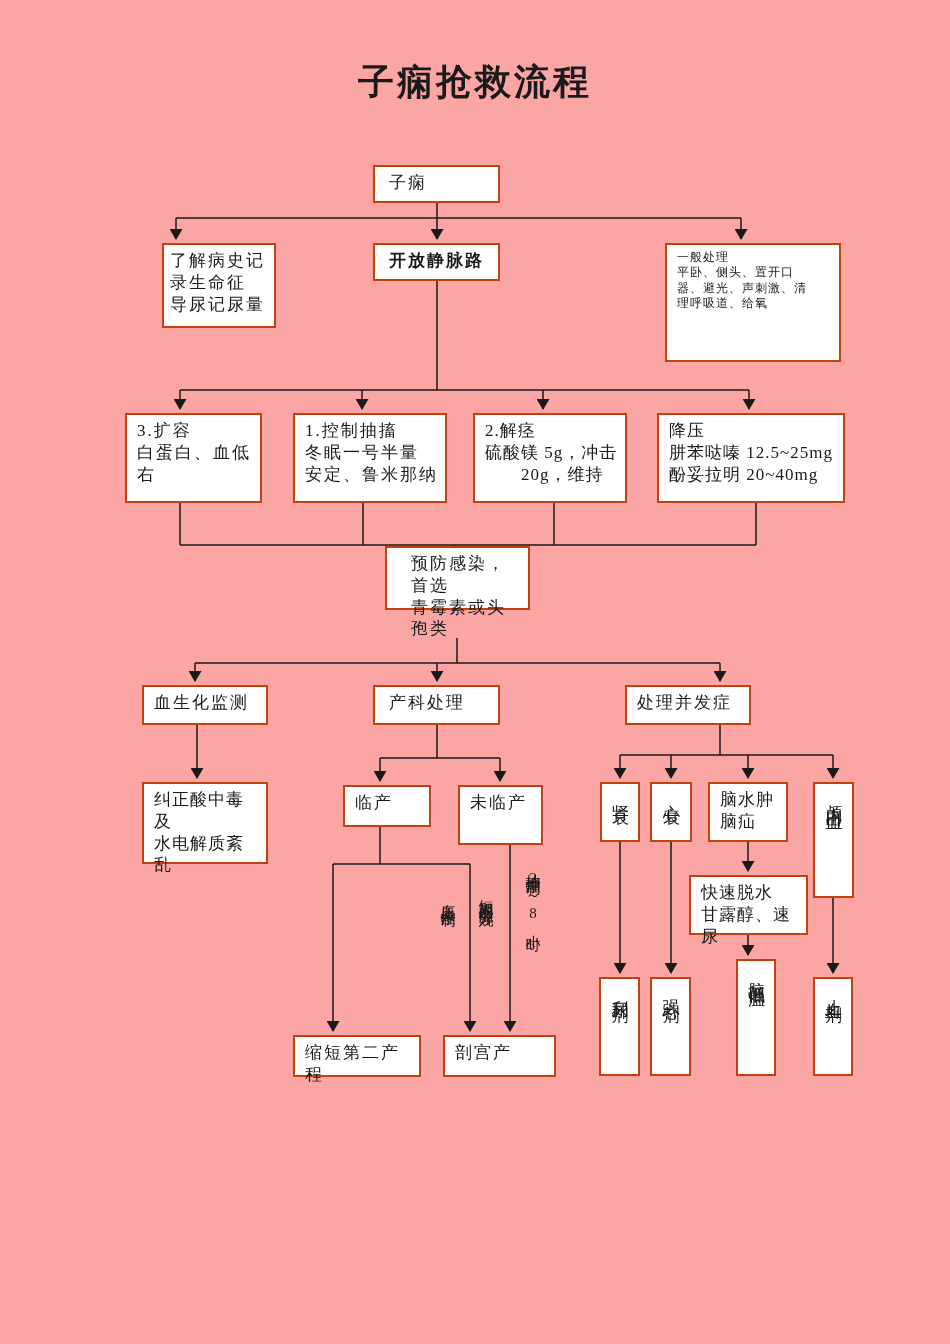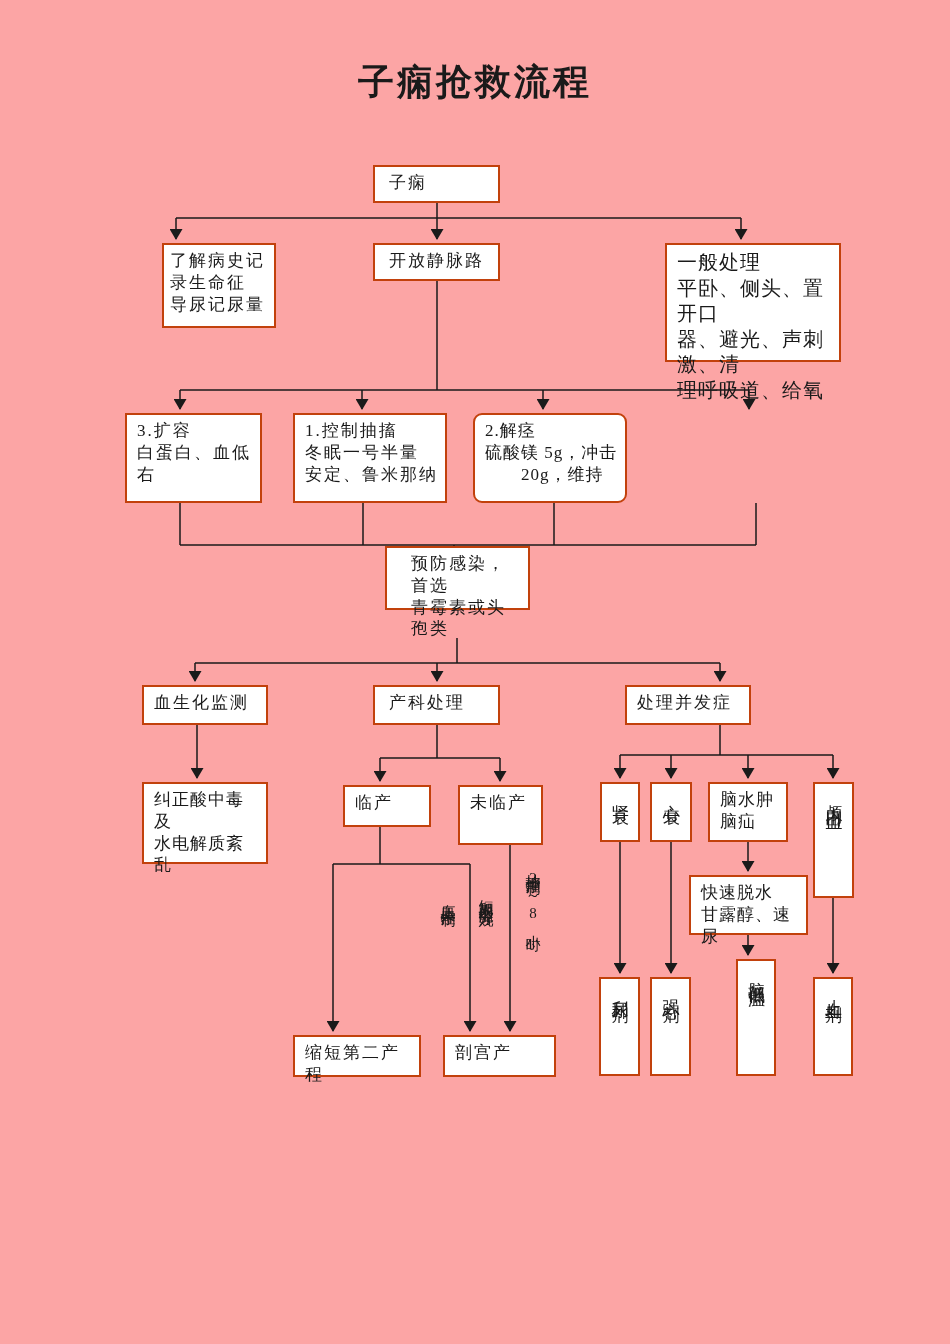--- a/index.html
+++ b/index.html
@@ -36,25 +36,25 @@
   .vnote{
     position:absolute;
     writing-mode:vertical-rl;
     text-orientation:upright;
     font-size:15px;letter-spacing:2px;line-height:1;
     white-space:pre;
   }
   
   #n-eclampsia   {left:373px;top:165px;width:127px;height:38px;padding-left:14px;}
   #n-history     {left:119px;top:243px;width:114px;height:85px;padding-left:6px;margin-left:43px;}
-  #n-iv          {left:373px;top:243px;width:127px;height:38px;padding-left:14px;}
-  #n-general     {left:665px;top:243px;width:176px;height:119px;font-size:20px;letter-spacing:1px;}
+  #n-iv          {left:373px;top:243px;width:127px;height:38px;padding-left:14px;font-weight:bold;}
+  #n-general     {left:665px;top:243px;width:176px;height:119px;font-size:12px;letter-spacing:1px;}
   #n-expand      {left:125px;top:413px;width:137px;height:90px;}
   #n-convulsion  {left:293px;top:413px;width:154px;height:90px;}
-  #n-antispasm   {left:473px;top:413px;width:154px;height:90px;letter-spacing:1px;border-radius:9px;}
+  #n-antispasm   {left:473px;top:413px;width:154px;height:90px;letter-spacing:1px;}
   #n-bplower     {left:657px;top:413px;width:188px;height:90px;letter-spacing:1px;}
   #n-infection   {left:385px;top:546px;width:145px;height:64px;padding-left:24px;}
   #n-blood       {left:142px;top:685px;width:126px;height:40px;}
   #n-obstetric   {left:373px;top:685px;width:127px;height:40px;padding-left:14px;}
   #n-complication{left:625px;top:685px;width:126px;height:40px;}
   #n-acidosis    {left:142px;top:782px;width:126px;height:82px;letter-spacing:1px;}
   #n-labor       {left:343px;top:785px;width:88px;height:42px;}
   #n-nolabor     {left:458px;top:785px;width:85px;height:60px;}
   #n-shorten     {left:293px;top:1035px;width:128px;height:42px;}
   #n-csection    {left:443px;top:1035px;width:113px;height:42px;}
@@ -142,20 +142,23 @@
 器、避光、声刺激、清
 理呼吸道、给氧</div>
   <div class="node" id="n-expand">3.扩容
 白蛋白、血低右</div>
   <div class="node" id="n-convulsion">1.控制抽搐
 冬眠一号半量
 安定、鲁米那纳</div>
   <div class="node" id="n-antispasm">2.解痉
 硫酸镁 5g，冲击
 　　20g，维持</div>
+  <div class="node" id="n-bplower">降压
+肼苯哒嗪 12.5~25mg
+酚妥拉明 20~40mg</div>
   <div class="node" id="n-infection">预防感染，首选
 青霉素或头孢类</div>
   <div class="node" id="n-blood">血生化监测</div>
   <div class="node" id="n-obstetric">产科处理</div>
   <div class="node" id="n-complication">处理并发症</div>
   <div class="node" id="n-acidosis">纠正酸中毒及
 水电解质紊乱</div>
   <div class="node" id="n-labor">临产</div>
   <div class="node" id="n-nolabor">未临产</div>
   <div class="node" id="n-shorten">缩短第二产程</div>

